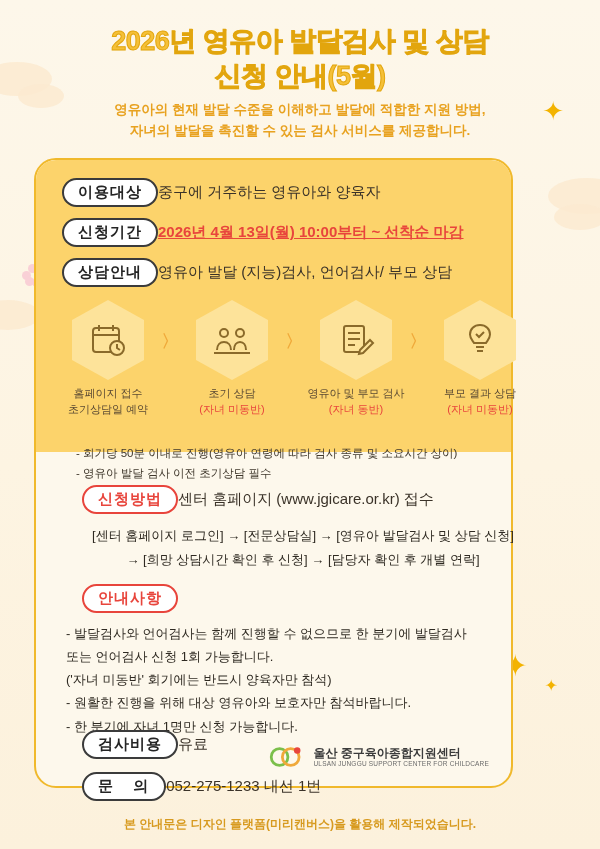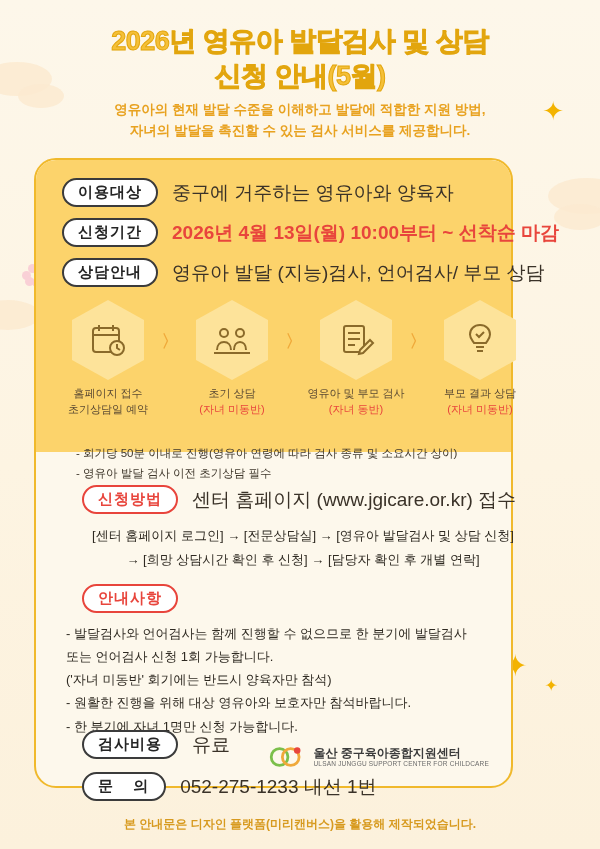--- a/index.html
+++ b/index.html
@@ -62,22 +62,22 @@
     position:absolute; left:0; top:0; width:100%; height:292px;
     background:#fcd36b; border-radius:20px 20px 0 0;
   }
 
   .row { position:absolute; display:flex; align-items:center; }
   .pill {
     background:#fff; border:2px solid #3b3b3b; border-radius:16px;
     padding:3px 14px; font-size:15px; font-weight:bold; color:#242424;
     letter-spacing:1px; white-space:nowrap;
   }
-  .rowtext { font-size:19px; color:#3a3228; margin-left:14px; white-space:nowrap; }
-  .rowtext.red { color:#e8453c; font-weight:bold; }
+  .rowtext { font-size:15px; color:#3a3228; white-space:nowrap; }
+  .rowtext.red { color:#e8453c; font-weight:bold;text-decoration:underline; }
 
   .r1 { left:26px; top:18px; }
   .r2 { left:26px; top:58px; }
   .r3 { left:26px; top:98px; }
 
   
   .flow { position:absolute; left:20px; top:140px; width:492px; display:flex; align-items:flex-start; }
   .step { width:104px; text-align:center; position:relative; }
   .hex {
     width:72px; height:80px; margin:0 auto 6px;

